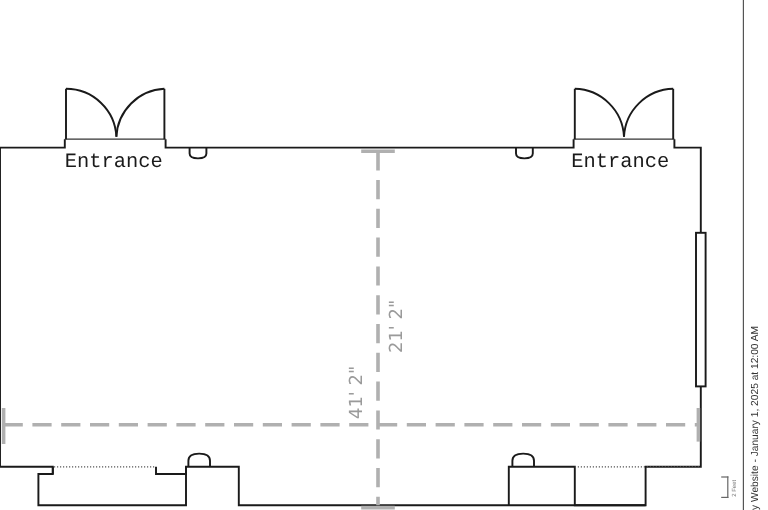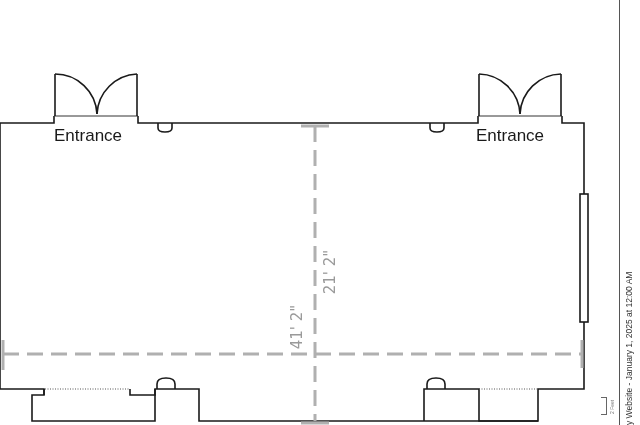--- a/index.html
+++ b/index.html
@@ -21,21 +21,21 @@
       width: 640px;
       height: 425px;
     }
     .wall { fill: none; stroke: #1a1a1a; stroke-width: 1.6; }
     .thin { fill: none; stroke: #333333; stroke-width: 1; }
     .dotted { fill: none; stroke: #555555; stroke-width: 1; stroke-dasharray: 1 1.5; }
     .dim { fill: none; stroke: #b0b0b0; stroke-width: 3; stroke-dasharray: 16 8; }
     .dim-cap { fill: none; stroke: #b0b0b0; stroke-width: 3; }
     .label-entrance {
       position: absolute;
-      font-family: Liberation Sans, sans-serif;
+      font-family: Liberation Mono, monospace;
       font-size: 17px;
       color: #1a1a1a;
       white-space: nowrap;
     }
     .dim-label {
       position: absolute;
       font-family: "DejaVu Sans", sans-serif;
       font-size: 15px;
       color: #9a9a9a;
       white-space: nowrap;

